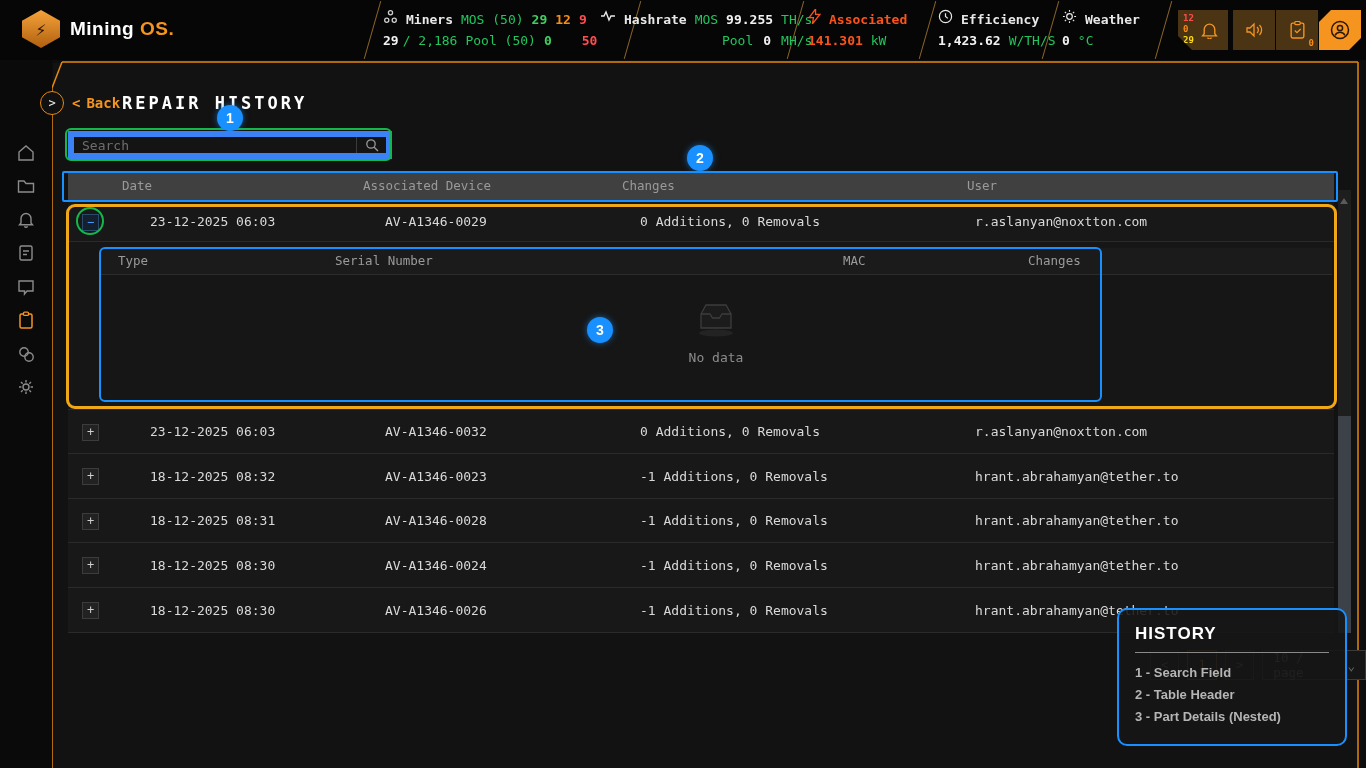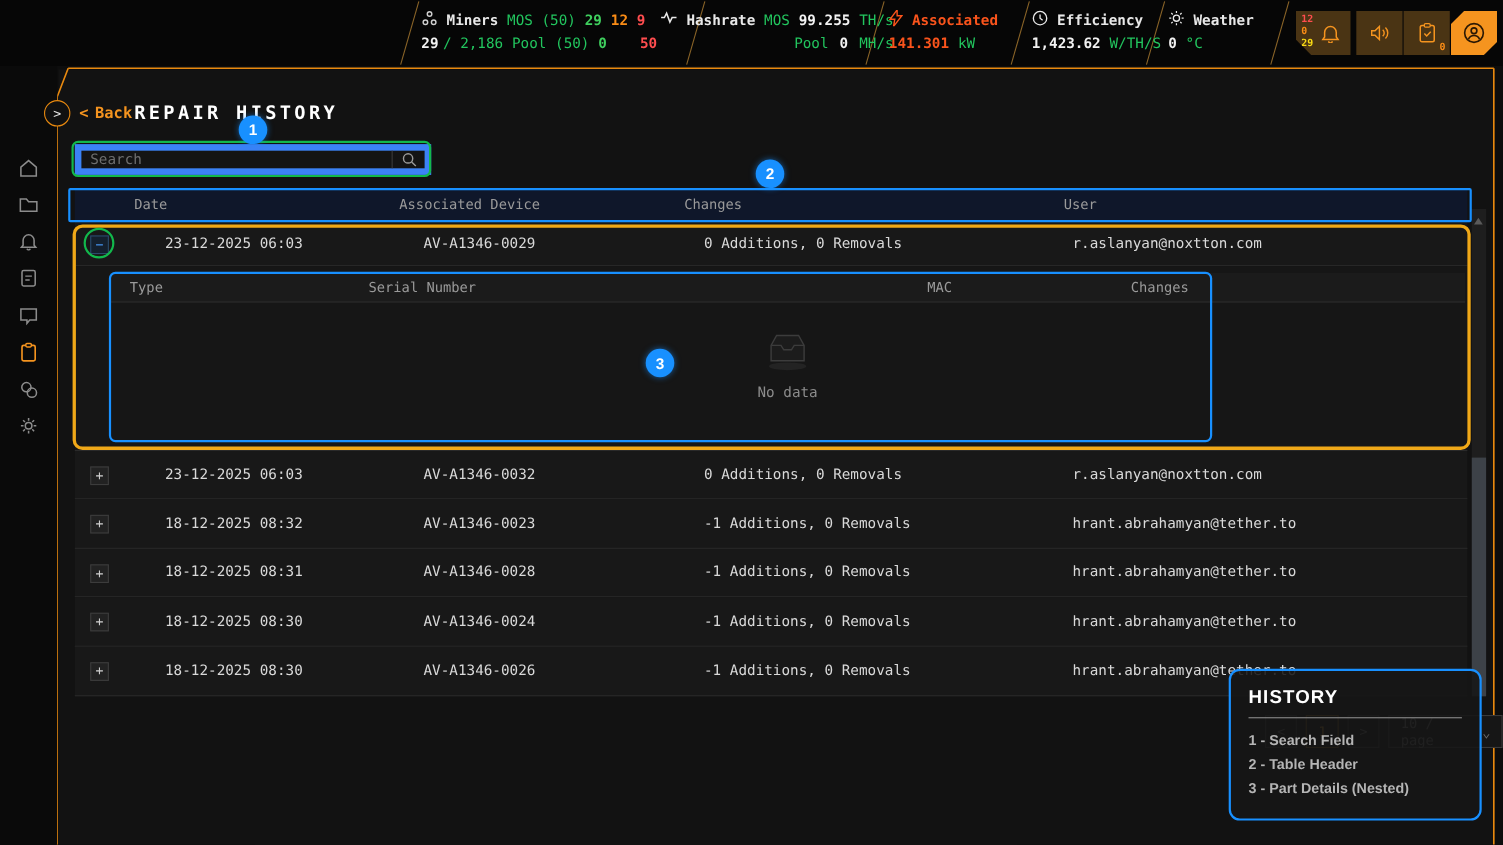--- a/index.html
+++ b/index.html
@@ -57,21 +57,21 @@
   
   .search-box { position:absolute; left:68px; top:131px; width:324px; height:28px; background:#141414;
                 border:6px solid #3b82f6; display:flex; align-items:center; z-index:3; }
   .search-box input { flex:1; background:transparent; border:none; outline:none; color:#d0d0d0;
                 font-family:"DejaVu Sans Mono",monospace; font-size:13px; padding:0 8px; }
   .search-box input::placeholder { color:#6e6e6e; }
   .search-icon-zone { width:30px; height:100%; border-left:1px solid #3a3a3a; display:flex;
                 align-items:center; justify-content:center; cursor:pointer; }
 
   
-  .thead { position:absolute; left:68px; top:171px; width:1266px; height:31px; background:#0f172a;
+  .thead { position:absolute; left:68px; top:171px; width:1266px; height:31px; background:#404040;
            border-bottom:1px solid #2e2e2e; z-index:2; }
   .thead span { position:absolute; top:7px; color:#9a9a9a; font-size:12.5px; }
   .trow { position:absolute; left:68px; width:1266px; background:#181818; border-bottom:1px solid #2a2a2a; z-index:2; }
   .trow span.cell { position:absolute; color:#d9d9d9; font-size:13px; }
   .expander { position:absolute; left:14px; width:17px; height:17px; background:#222; border:1px solid #3c3c3c;
               color:#cfcfcf; font-size:12px; line-height:15px; text-align:center; cursor:pointer; }
   .expander.minus { background:#14202e; border-color:#2a4a6a; color:#4a9eff; }
 
   .expanded-zone { position:absolute; left:68px; top:242px; width:1266px; height:168px; background:#161616;
                    border-bottom:1px solid #2a2a2a; z-index:2; }
@@ -120,20 +120,26 @@
 
 <div id="panel-bg"></div>
 
 <svg id="frame-svg" width="1366" height="768">
   <path d="M62 62 H1358" stroke="#e8890f" stroke-width="1.5" fill="none"></path>
   <path d="M62 62 L52 88 V768" stroke="#e8890f" stroke-width="1.5" fill="none"></path>
   <path d="M1358 62 V768" stroke="#e8890f" stroke-width="1.5" fill="none"></path>
 </svg>
 
 <div id="topbar">
+  <div class="logo-wrap">
+    <div class="logo-hex"></div>
+    <div class="logo-text">
+      <span>Mining</span> <span class="accent">OS.</span>
+    </div>
+  </div>
 
   <div class="tb-divider" style="left:372px"></div>
   <div class="tb-divider" style="left:632px"></div>
   <div class="tb-divider" style="left:795px"></div>
   <div class="tb-divider" style="left:927px"></div>
   <div class="tb-divider" style="left:1050px"></div>
   <div class="tb-divider" style="left:1163px"></div>
 
   <div class="stat" style="left:383px">
     <div class="row">

